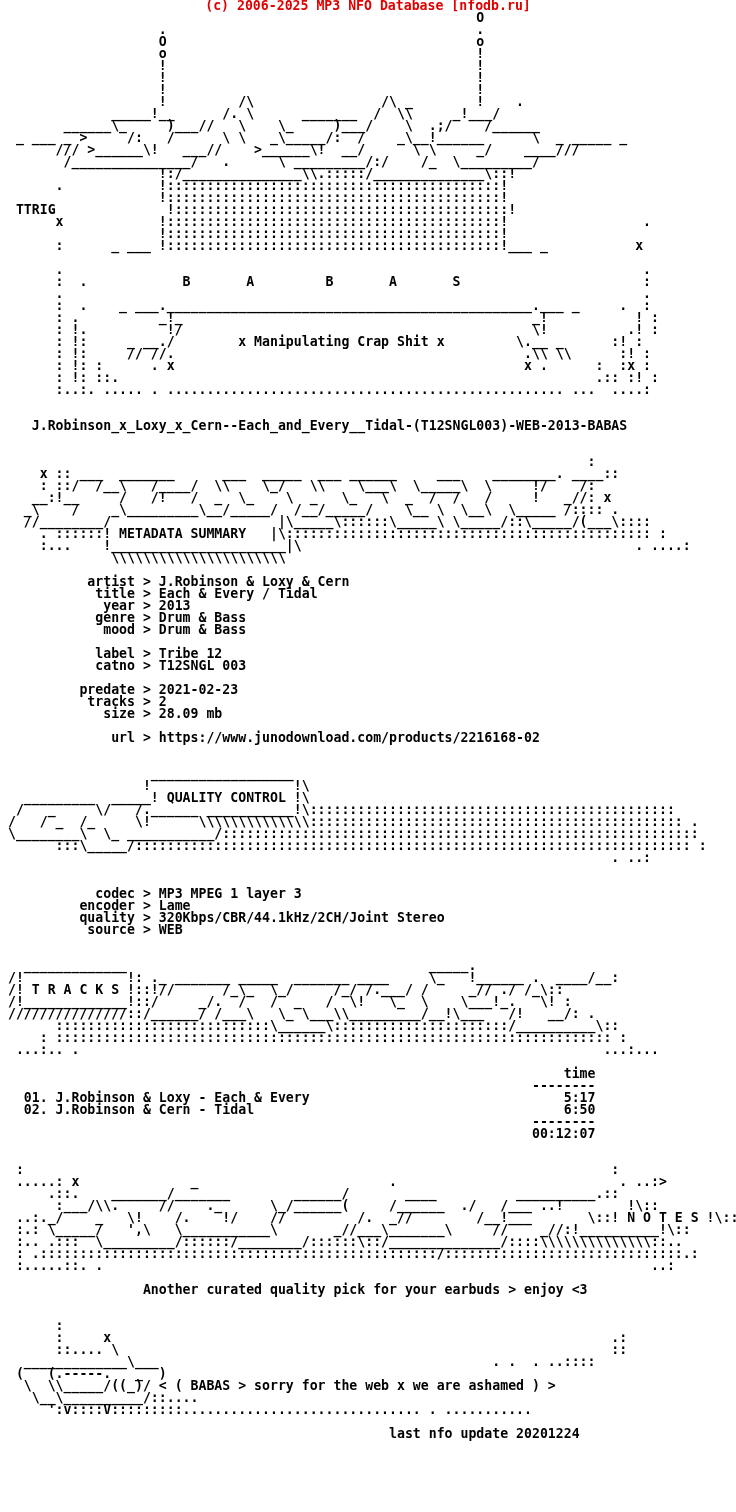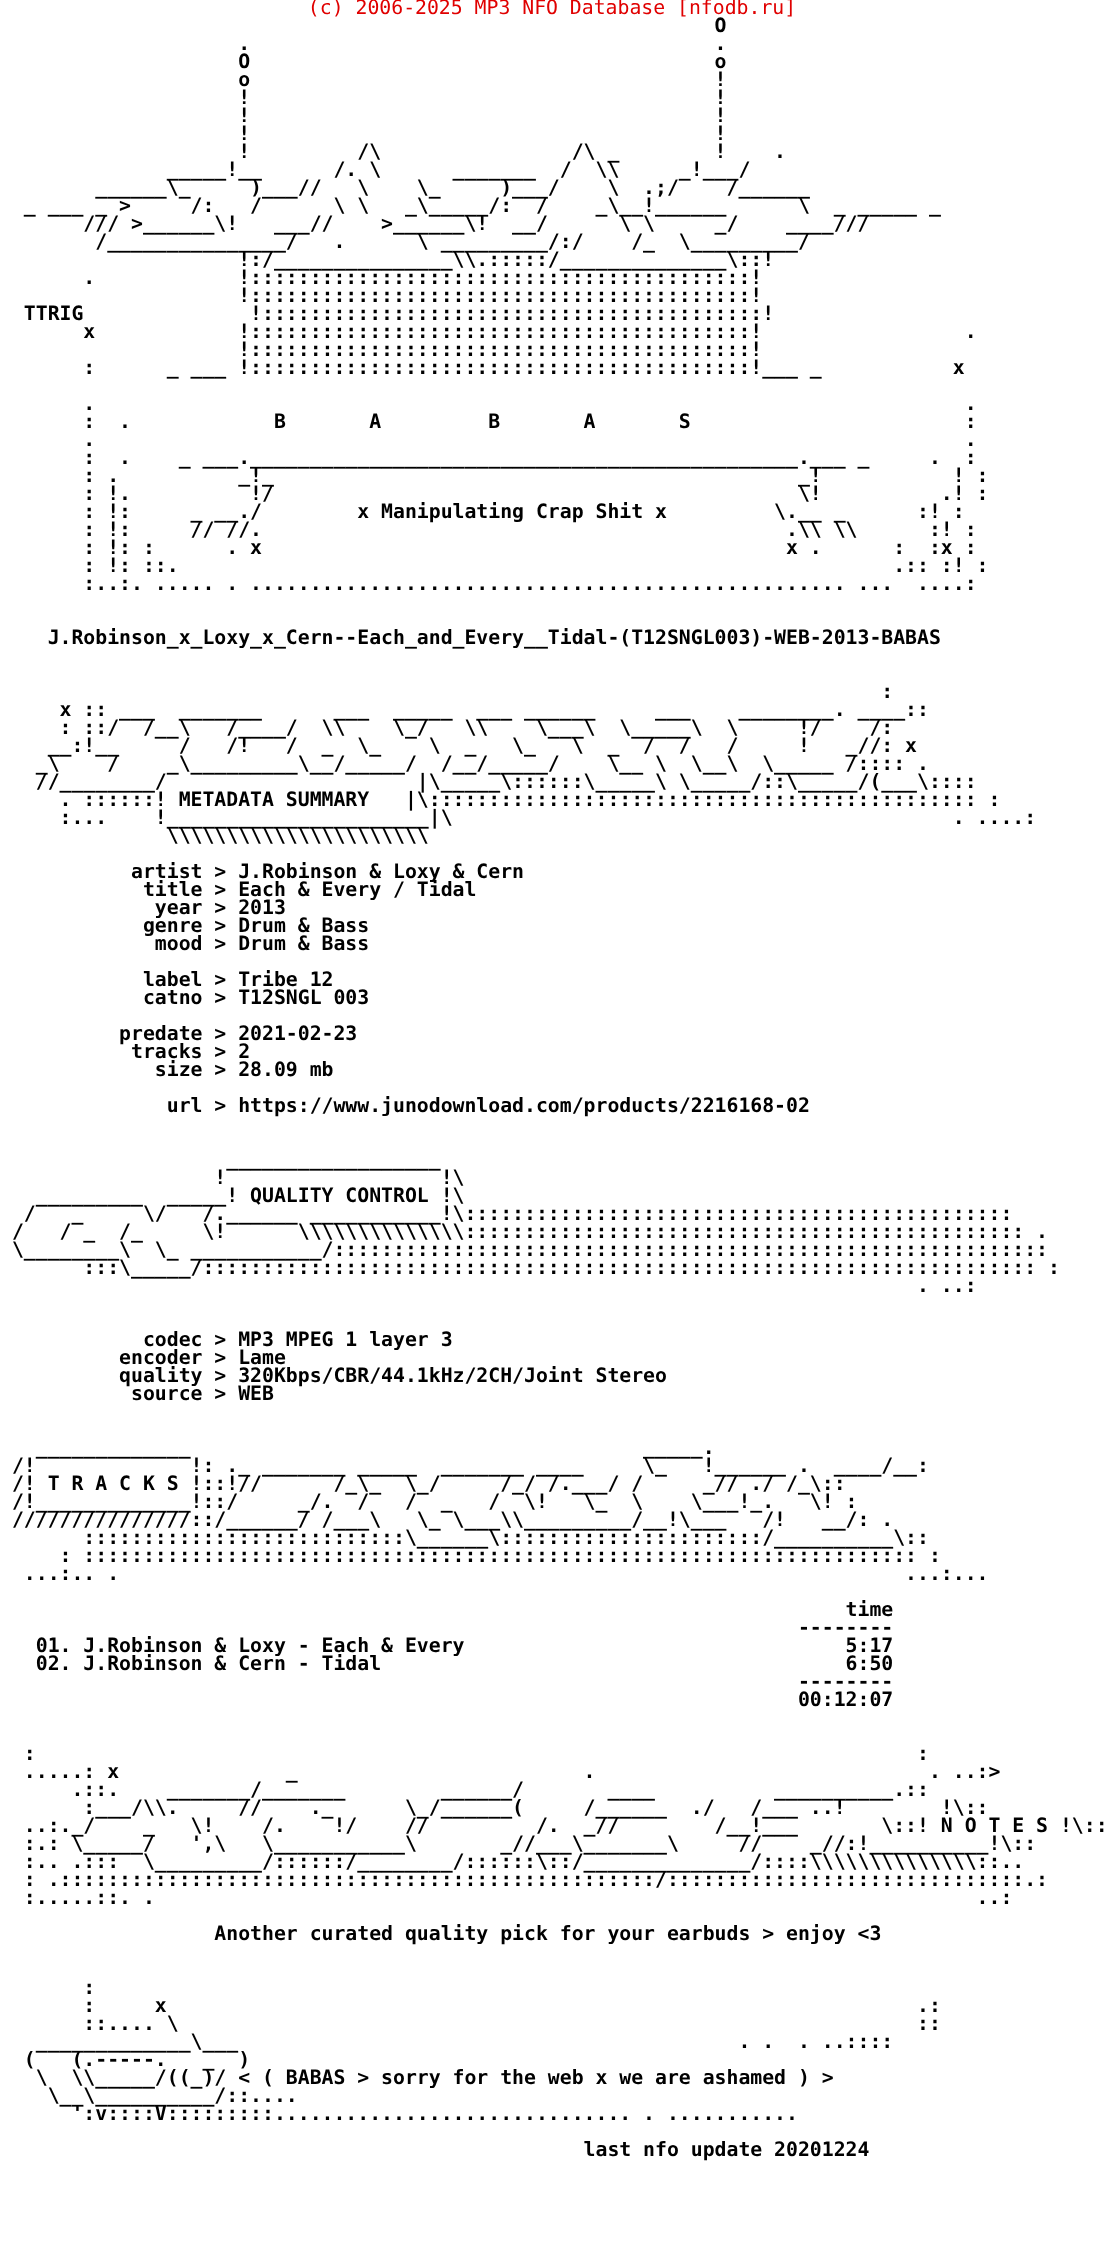--- a/index.html
+++ b/index.html
@@ -7,21 +7,21 @@
   .nfo {
     position:absolute; left:0; top:0; margin:0; padding:0 0 0 0;
     font-family:"DejaVu Sans Mono","Liberation Mono",monospace;
     font-size:13.2px; line-height:12px; font-weight:bold;
     color:#000000; white-space:pre; letter-spacing:0;
   }
   .nfo .ln { display:block; height:12px; }
   .header {
     position:absolute; left:0; top:0; width:736px; text-align:center;
     font-family:"DejaVu Sans Mono","Liberation Mono",monospace;
-    font-size:13.2px; line-height:12px; font-weight:normal; color:#e00000;
+    font-size:13.2px; line-height:12px; font-weight:bold; color:#e00000;
     white-space:pre;
   }
   .header a { color:#e00000; text-decoration:none; }
 </style>
 </head>
 <body>
 
 <div class="header"><a>(c) 2006-2025 MP3 NFO Database [nfodb.ru]</a></div>
 
 <pre class="nfo" id="nfo"><span class="ln"></span><span class="ln">                                                            O</span><span class="ln">                    .                                       .</span><span class="ln">                    O                                       o</span><span class="ln">                    o                                       !</span><span class="ln">                    !                                       !</span><span class="ln">                    !                                       !</span><span class="ln">                    !                                       !</span><span class="ln">                    !         /\                /\ _        !    .</span><span class="ln">              _____!__      /. \      _______  /  \\     _!___/</span><span class="ln">        ______\_     )___//   \    \_     )___/    \  .;/    /______</span><span class="ln">  _ ___ _ &gt;     /:   /      \ \   _\_____/:  /    _\__!______      \  _ _____ _</span><span class="ln">       /// &gt;______\!   ___//    &gt;______\!  __/      \ \     _/    ____///</span><span class="ln">        /_______________/   .      \ _________/:/    /_  \_________/</span><span class="ln">                    !:/_______________\\.:::::/______________\::!</span><span class="ln">       .            !::::::::::::::::::::::::::::::::::::::::::!</span><span class="ln">                    !::::::::::::::::::::::::::::::::::::::::::!</span><span class="ln">  TTRIG              !::::::::::::::::::::::::::::::::::::::::::!</span><span class="ln">       x            !::::::::::::::::::::::::::::::::::::::::::!                 .</span><span class="ln">                    !::::::::::::::::::::::::::::::::::::::::::!</span><span class="ln">       :      _ ___ !::::::::::::::::::::::::::::::::::::::::::!___ _           x</span><span class="ln"></span><span class="ln">       .                                                                         .</span><span class="ln">       :  .            B       A         B       A       S                       :</span><span class="ln">       .                                                                         .</span><span class="ln">       :  .    _ ___.______________________________________________.___ _     .  :</span><span class="ln">       : .          _!_                                            _!           ! :</span><span class="ln">       : !.          !/                                            \!          .! :</span><span class="ln">       : !:     _ __./        x Manipulating Crap Shit x         \.__ _      :! :</span><span class="ln">       : !:     // //.                                            .\\ \\      :! :</span><span class="ln">       : !: :      . x                                            x .      :  :x :</span><span class="ln">       : !: ::.                                                            .:: :! :</span><span class="ln">       :..:. ..... . .................................................. ...  ....:</span><span class="ln"></span><span class="ln"></span><span class="ln">    J.Robinson_x_Loxy_x_Cern--Each_and_Every__Tidal-(T12SNGL003)-WEB-2013-BABAS</span><span class="ln"></span><span class="ln"></span><span class="ln">                                                                          :</span><span class="ln">     x :: ___  _______      ___  _____  ___ ______     ___    ________. ____::</span><span class="ln">     : ::/  /__\   /____/  \\    \_/   \\    \___\  \_____\  \     !/    /:</span><span class="ln">    __:!__     /   /!   /  _  \_    \  _   \_   \  _  /  /   /     !   _//: x</span><span class="ln">   _\    /    _\_________\__/_____/  /__/_____/    \__ \  \__\  \_____ /:::: .</span><span class="ln">   //________/                     |\_____\::::::\_____\ \_____/::\_____/(___\::::</span><span class="ln">     . ::::::! METADATA SUMMARY   |\:::::::::::::::::::::::::::::::::::::::::::::: :</span><span class="ln">     :...    !______________________|\                                          . ....:</span><span class="ln">              \\\\\\\\\\\\\\\\\\\\\\</span><span class="ln"></span><span class="ln">           artist &gt; J.Robinson &amp; Loxy &amp; Cern</span><span class="ln">            title &gt; Each &amp; Every / Tidal</span><span class="ln">             year &gt; 2013</span><span class="ln">            genre &gt; Drum &amp; Bass</span><span class="ln">             mood &gt; Drum &amp; Bass</span><span class="ln"></span><span class="ln">            label &gt; Tribe 12</span><span class="ln">            catno &gt; T12SNGL 003</span><span class="ln"></span><span class="ln">          predate &gt; 2021-02-23</span><span class="ln">           tracks &gt; 2</span><span class="ln">             size &gt; 28.09 mb</span><span class="ln"></span><span class="ln">              url &gt; https://www.junodownload.com/products/2216168-02</span><span class="ln"></span><span class="ln"></span><span class="ln">                   __________________</span><span class="ln">                  !                  !\</span><span class="ln">   _________  _____! QUALITY CONTROL !\</span><span class="ln">  /   _     \/   /.______ ___________!\::::::::::::::::::::::::::::::::::::::::::::::</span><span class="ln"> /   / _  /_     \!      \\\\\\\\\\\\\\::::::::::::::::::::::::::::::::::::::::::::::: .</span><span class="ln"> \________\  \_ ___________/::::::::::::::::::::::::::::::::::::::::::::::::::::::::::::</span><span class="ln">       :::\_____/:::::::::::::::::::::::::::::::::::::::::::::::::::::::::::::::::::::: :</span><span class="ln">                                                                             . ..:</span><span class="ln"></span><span class="ln"></span><span class="ln">            codec &gt; MP3 MPEG 1 layer 3</span><span class="ln">          encoder &gt; Lame</span><span class="ln">          quality &gt; 320Kbps/CBR/44.1kHz/2CH/Joint Stereo</span><span class="ln">           source &gt; WEB</span><span class="ln"></span><span class="ln"></span><span class="ln">   _____________                                      _____.</span><span class="ln"> /!             !: ._ _______ _____  _______ ____     \_   !______ .  ____/__:</span><span class="ln"> /! T R A C K S !::!//      /_\_  \_/     /_/ /.___/ /     _// ./ /_\::</span><span class="ln"> /!_____________!::/     _/.  /   /  _   /  \!   \_  \    \___!_.   \! :</span><span class="ln"> ///////////////::/______/ /___\   \_ \___\\_________/__!\___   /!   __/: .</span><span class="ln">       :::::::::::::::::::::::::::\______\::::::::::::::::::::::/__________\::</span><span class="ln">     : :::::::::::::::::::::::::::::::::::::::::::::::::::::::::::::::::::::: :</span><span class="ln">  ...:.. .                                                                  ...:...</span><span class="ln"></span><span class="ln">                                                                       time</span><span class="ln">                                                                   --------</span><span class="ln">   01. J.Robinson &amp; Loxy - Each &amp; Every                                5:17</span><span class="ln">   02. J.Robinson &amp; Cern - Tidal                                       6:50</span><span class="ln">                                                                   --------</span><span class="ln">                                                                   00:12:07</span><span class="ln"></span><span class="ln"></span><span class="ln">  :                                                                          :</span><span class="ln">  .....: x              _                        .                            . ..:&gt;</span><span class="ln">      .::.    _______/_______        ______/       ____          __________.::</span><span class="ln">       :___/\\.     //    ._      \_/______(     /______  ./   /___ ..!        !\::</span><span class="ln">  ..:._/    _   \!    /.    !/    //         /.  _//        /__!___       \::! N O T E S !\::</span><span class="ln">  :.: \_____/   ',\   \___________\       _//___\_______\     //    _//:!__________!\::</span><span class="ln">  :.. .:::  \_________/::::::/________/::::::\::/______________/::::\\\\\\\\\\\\\\::..</span><span class="ln">  : .::::::::::::::::::::::::::::::::::::::::::::::::::/::::::::::::::::::::::::::::::.:</span><span class="ln">  :.....::. .                                                                     ..:</span><span class="ln"></span><span class="ln">                  Another curated quality pick for your earbuds &gt; enjoy &lt;3</span><span class="ln"></span><span class="ln"></span><span class="ln">       :</span><span class="ln">       :     x                                                               .:</span><span class="ln">       ::.... \                                                              ::</span><span class="ln">   _____________\___                                          . .  . ..::::</span><span class="ln">  (   (.-----.   _  )</span><span class="ln">   \  \\_____/((_)/ &lt; ( BABAS &gt; sorry for the web x we are ashamed ) &gt;</span><span class="ln">    \__\__________/::....</span><span class="ln">      ':v::::V:::::::::.............................. . ...........</span><span class="ln"></span><span class="ln">                                                 last nfo update 20201224</span></pre>

